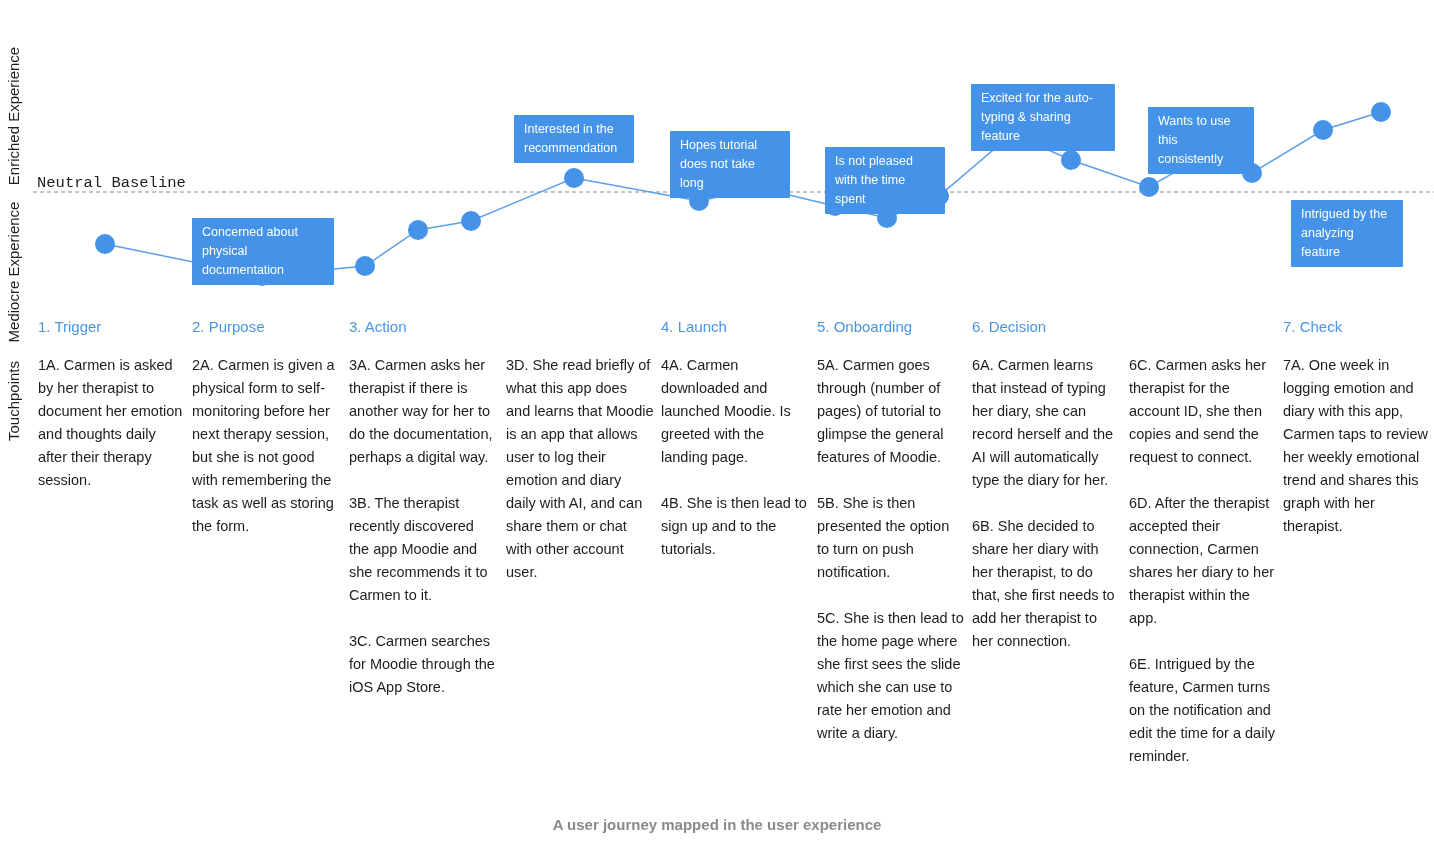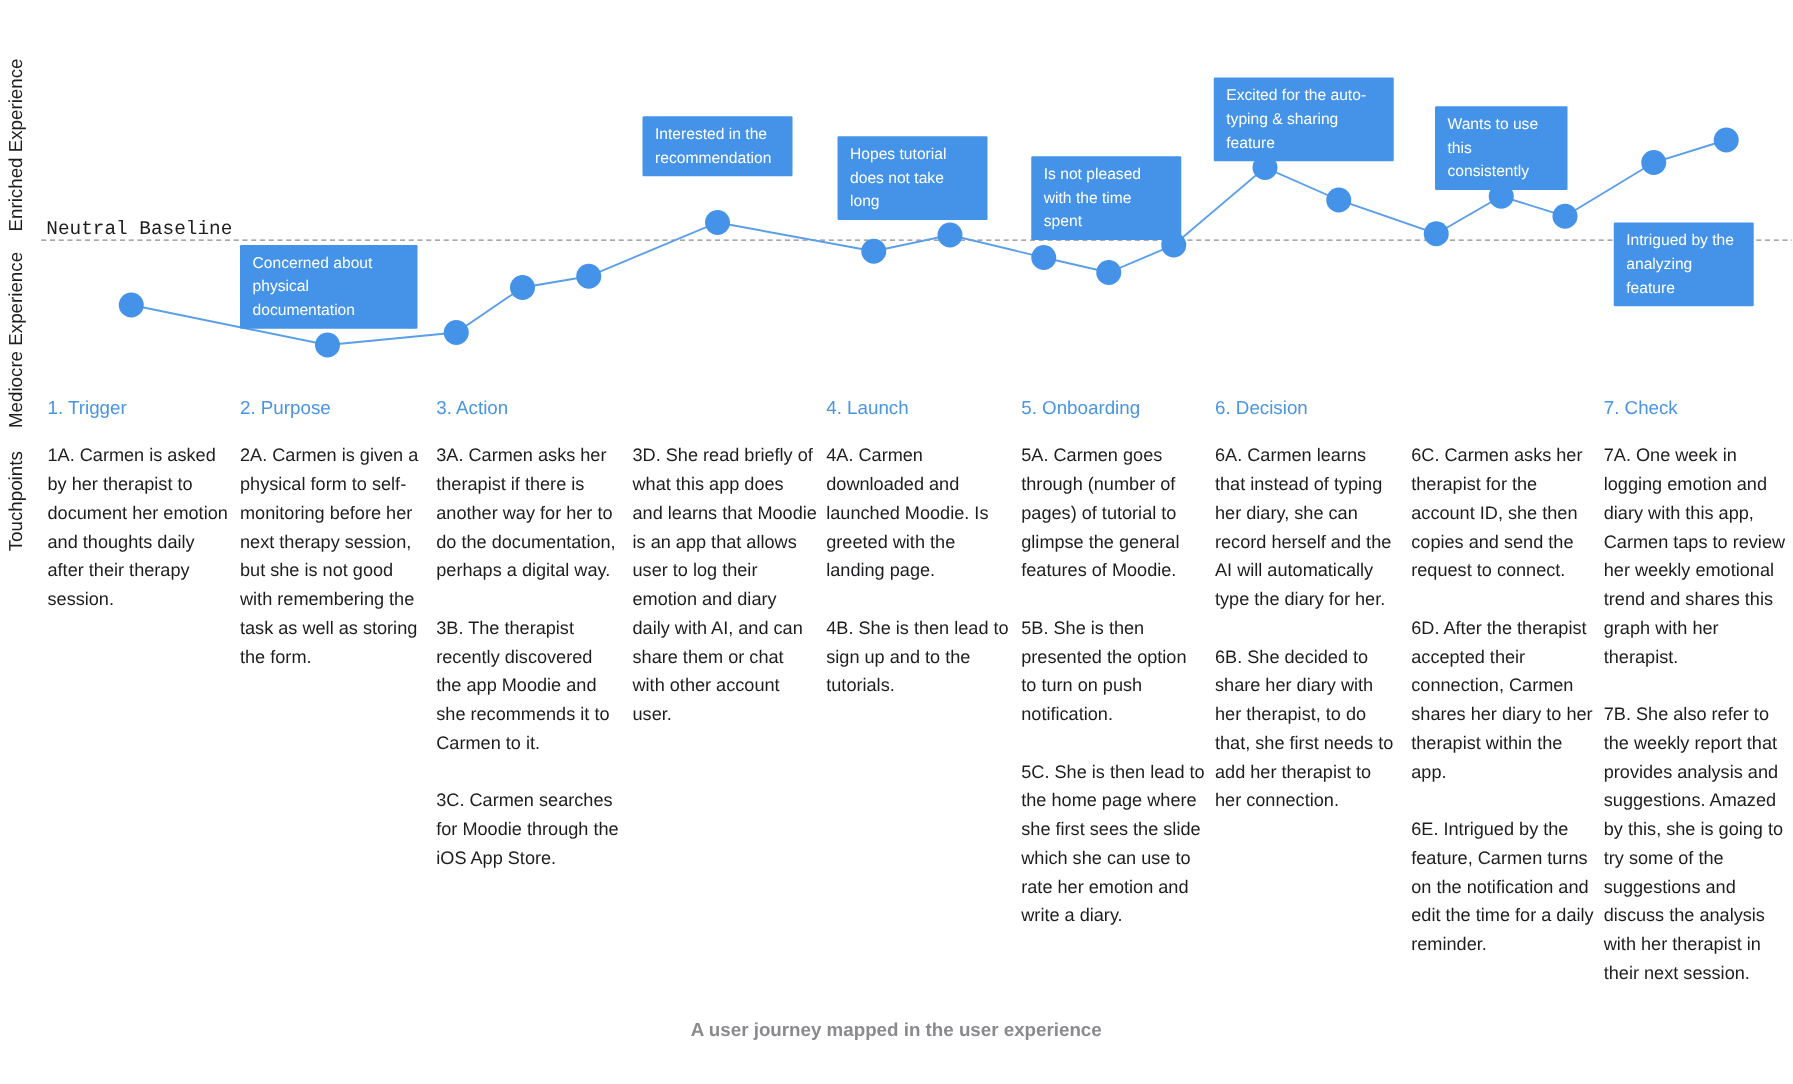--- a/index.html
+++ b/index.html
@@ -7,21 +7,21 @@
   #canvas{position:relative;width:1434px;height:867px;background:#ffffff;overflow:hidden;}
 
   .vlabel{position:absolute;white-space:nowrap;font-size:15px;color:#1d1d1f;
           transform:translate(-50%,-50%) rotate(-90deg);}
 
   #journey-svg{position:absolute;left:0;top:0;}
 
   .baseline-label{position:absolute;left:37px;top:174px;font-size:15.5px;color:#1d1d1f;font-family:Liberation Mono, monospace;}
 
   .callout{position:absolute;background:var(--accent);color:#ffffff;
-           font-size:12.5px;line-height:19px;padding:5px 10px;border-radius:1px;}
+           font-size:12.5px;line-height:19px;padding:5px 10px;border-radius:1px;margin-top:22px;}
 
   .col{position:absolute;top:318px;width:148px;color:#1d1d1f;}
   .col-header{font-size:15px;font-weight:400;color:var(--header-blue);
               height:18px;line-height:18px;margin:0 0 18px 0;}
   .col p{font-size:14.5px;line-height:23px;margin:0 0 23px 0;}
 
   .caption{position:absolute;left:0;right:0;top:816px;text-align:center;
            font-size:15px;color:#8a8a8e;font-weight:bold;}
 </style>
 </head>
@@ -110,17 +110,16 @@
   <div class="col" style="left:1129px">
     <h3 class="col-header"></h3>
     <p>6C. Carmen asks her therapist for the account ID, she then copies and send the request to connect.</p>
     <p>6D. After the therapist accepted their connection, Carmen shares her diary to her therapist within the app.</p>
     <p>6E. Intrigued by the feature, Carmen turns on the notification and edit the time for a daily reminder.</p>
   </div>
 
   <div class="col" style="left:1283px">
     <h3 class="col-header">7. Check</h3>
     <p>7A. One week in logging emotion and diary with this app, Carmen taps to review her weekly emotional trend and shares this graph with her therapist.</p>
-    <p>7B. She also refer to the weekly report that provides analysis and suggestions. Amazed by this, she is going to try some of the suggestions and discuss the analysis with her therapist in their next session.</p>
   </div>
 
   <div class="caption">A user journey mapped in the user experience</div>
 </div>
 
 </body></html>

